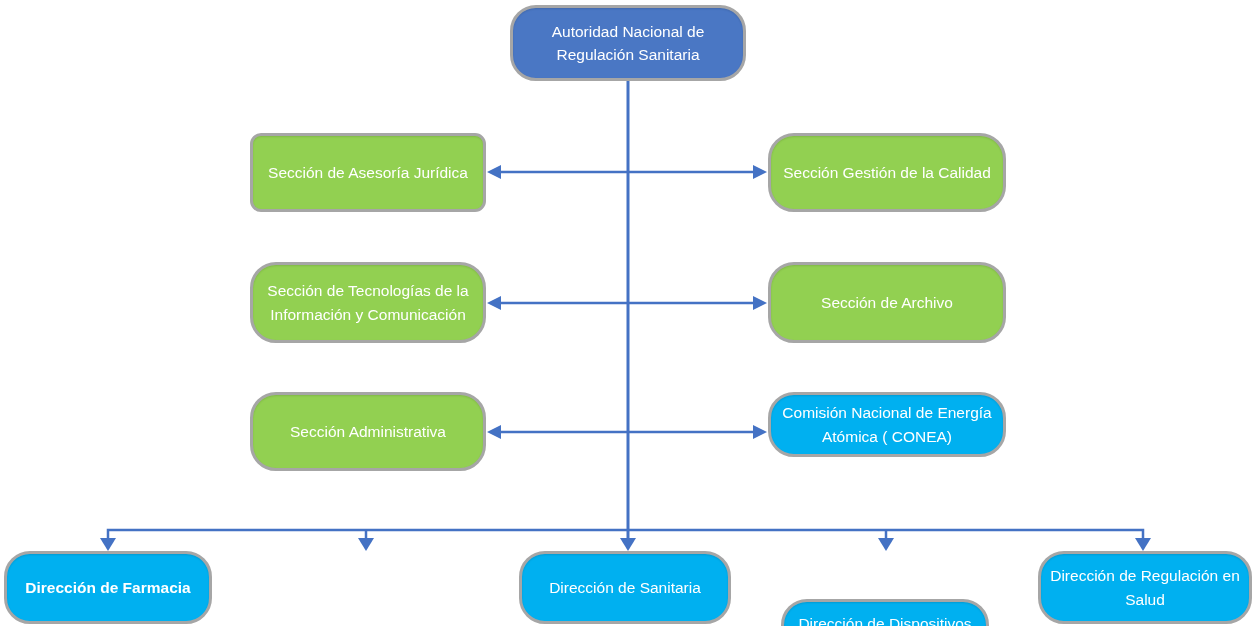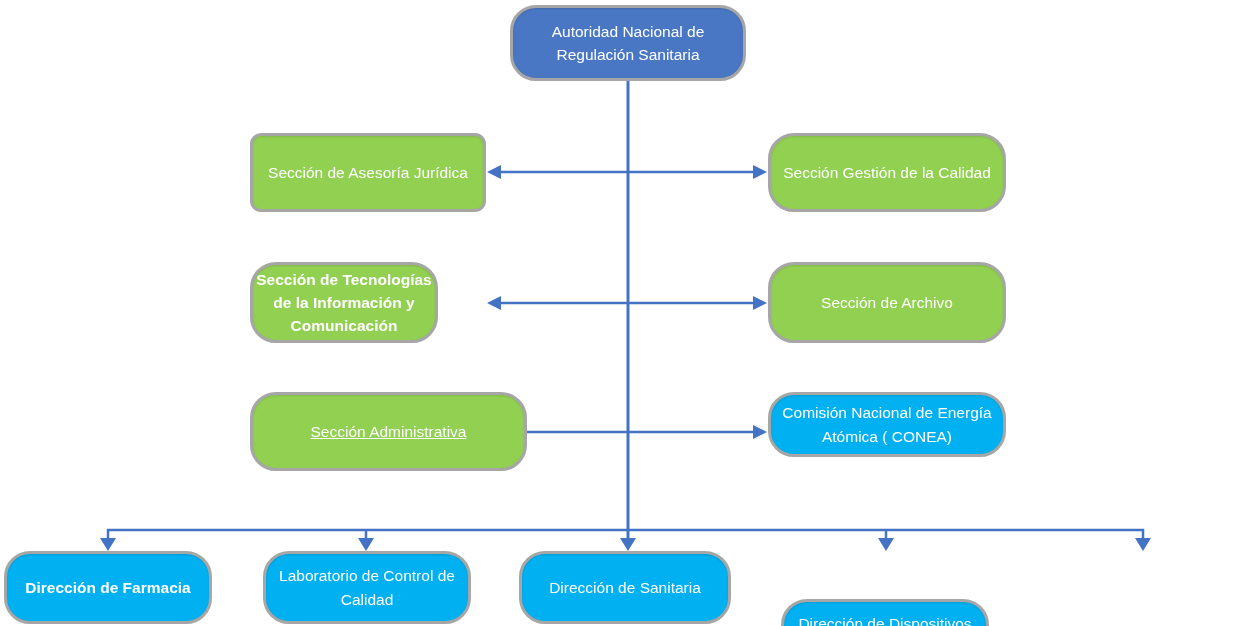--- a/index.html
+++ b/index.html
@@ -37,22 +37,22 @@
     padding: 4px 2px;
     box-shadow: inset 0 1px 2px rgba(0,0,0,0.12);
   }
   .root-fill    { background: #4a77c4; }
   .section-fill { background: #92d051; }
   .dir-fill     { background: #00b0f0; }
 
   
   .n-root { left: 510px; top: 5px;   width: 236px; height: 76px; }
   .n-l1   { left: 250px; top: 133px; width: 236px; height: 79px; border-radius: 11px; }
-  .n-l2   { left: 250px; top: 262px; width: 188px; height: 81px; font-weight: bold; }
-  .n-l3   { left: 250px; top: 392px; width: 277px; height: 79px; text-decoration: underline; }
+  .n-l2   { left: 250px; top: 262px; width: 236px; height: 81px; }
+  .n-l3   { left: 250px; top: 392px; width: 236px; height: 79px; }
   .n-r1   { left: 768px; top: 133px; width: 238px; height: 79px; }
   .n-r2   { left: 768px; top: 262px; width: 238px; height: 81px; }
   .n-r3   { left: 768px; top: 392px; width: 238px; height: 65px; }
   .n-b1   { left: 4px;    top: 551px; width: 208px; height: 73px; font-weight: bold; }
   .n-b2   { left: 263px;  top: 551px; width: 208px; height: 73px; }
   .n-b3   { left: 519px;  top: 551px; width: 212px; height: 73px; }
   .n-b4   { left: 781px;  top: 551px; width: 208px; height: 73px; margin-top: 48px; }
   .n-b5   { left: 1038px; top: 551px; width: 214px; height: 73px; }
 </style>
 </head>
@@ -108,23 +108,23 @@
   <div class="node section-fill n-r1">
     <span>Sección Gestión de la Calidad</span>
   </div>
   <div class="node dir-fill n-r3">
     <span>Comisión Nacional de Energía Atómica ( CONEA)</span>
   </div>
 
   <div class="node dir-fill n-b1">
     <span>Dirección de Farmacia</span>
   </div>
-  <div class="node dir-fill n-b2">
-    <span>Laboratorio de Control de Calidad</span>
-  </div>
   <div class="node dir-fill n-b3">
     <span>Dirección de Sanitaria</span>
   </div>
   <div class="node dir-fill n-b4">
     <span>Dirección de Dispositivos Médicos</span>
   </div>
+  <div class="node dir-fill n-b5">
+    <span>Dirección de Regulación en Salud</span>
+  </div>
 
 </div>
 
 </body></html>

